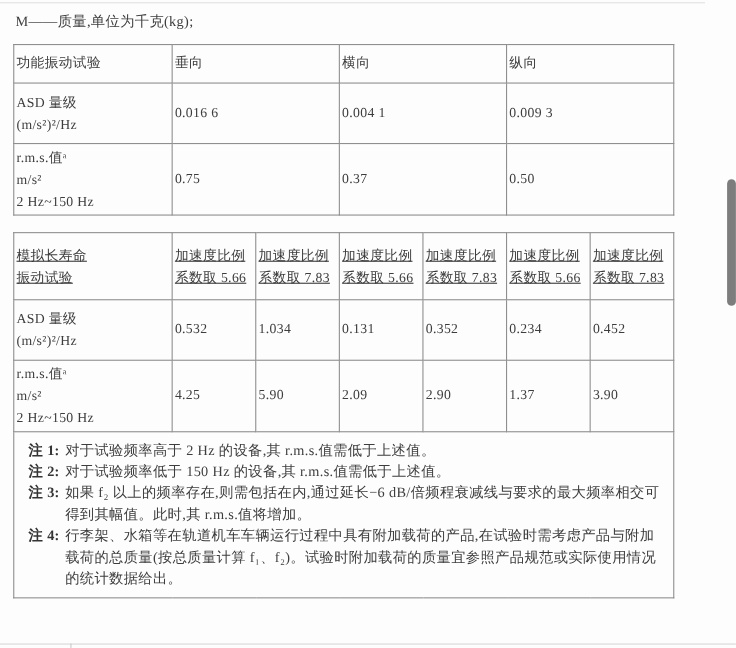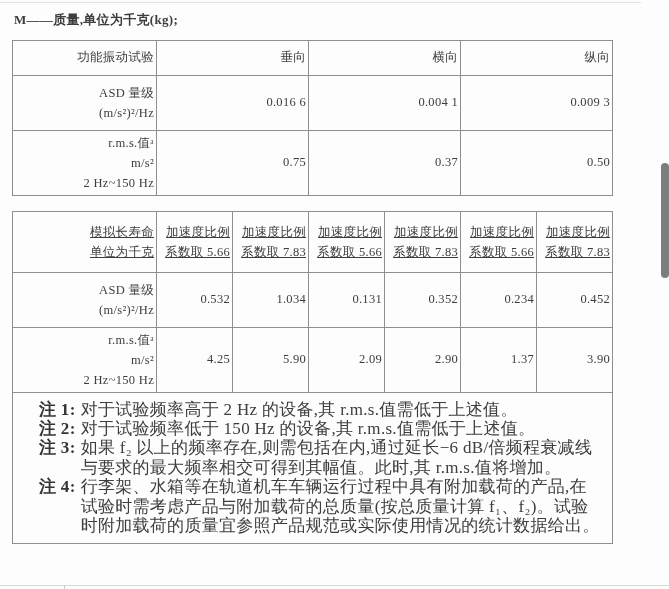--- a/index.html
+++ b/index.html
@@ -5,41 +5,41 @@
   html,body{margin:0;padding:0;}
   body{
     width:669px;height:589px;overflow:hidden;
     background:#fdfdfd;
     font-family:"Liberation Serif","DejaVu Serif",serif;
     color:#3d3d3d;
     position:relative;
   }
   .page{position:relative;width:669px;height:589px;}
   .top-rule{position:absolute;top:2px;left:0;width:641px;height:1px;background:#e2e2e2;}
-  .intro{padding:9px 0 0 14px;font-size:13px;letter-spacing:.3px;font-weight:bold;}
+  .intro{padding:9px 0 0 14px;font-size:13px;letter-spacing:.3px;}
   .intro .iline{line-height:21.5px;white-space:nowrap;}
   table{
     border-collapse:collapse;table-layout:fixed;
     margin-left:12px;width:600px;
     font-size:12.5px;color:#3d3d3d;
   }
   .t1{margin-top:9px;}
   .t2{margin-top:15px;}
   td{
     border:1px solid #8f8f8f;
-    text-align:right;vertical-align:middle;
+    text-align:left;vertical-align:middle;
     padding:2px 2px;letter-spacing:.3px;
   }
   .h30{height:30px;} .h50{height:50px;} .h56{height:54px;} .h58{height:56px;text-decoration:underline;} .h60{height:58px;}
   .cl{display:block;line-height:1.6;}
   .notes-cell{
     text-align:left;vertical-align:top;
     padding:7px 10px 8px 13px;
   }
-  .note{display:flex;font-size:17px;line-height:19.4px;letter-spacing:.3px;margin-left:13px;}
+  .note{display:flex;font-size:13px;line-height:19.4px;letter-spacing:.3px;}
   .note-tag{font-weight:bold;white-space:nowrap;margin-right:5px;color:#343434;}
   .note-text{flex:1;}
   .bottom-rule{position:absolute;top:585px;left:0;width:669px;height:1px;background:#d8d8d8;}
   .bottom-tick{position:absolute;top:585px;left:64px;width:1px;height:4px;background:#c9c9c9;}
   .scrollbar-thumb{
     position:absolute;right:0px;top:163px;width:8px;height:115px;
     background:#7d7d7d;border-radius:4px;
   }
 </style>
 </head>
@@ -96,21 +96,21 @@
         <col style="width:76px">
         <col style="width:76px">
         <col style="width:76px">
         <col style="width:76px">
         <col style="width:76px">
     </colgroup>
     <tbody>
       <tr>
         <td class="h58">
           <span class="cl">模拟长寿命</span>
-          <span class="cl">单位为千克</span>
+          <span class="cl">振动试验</span>
         </td>
         <td class="h58">
           <span class="cl">加速度比例</span>
           <span class="cl">系数取 5.66</span>
         </td>
         <td class="h58">
           <span class="cl">加速度比例</span>
           <span class="cl">系数取 7.83</span>
         </td>
         <td class="h58">

